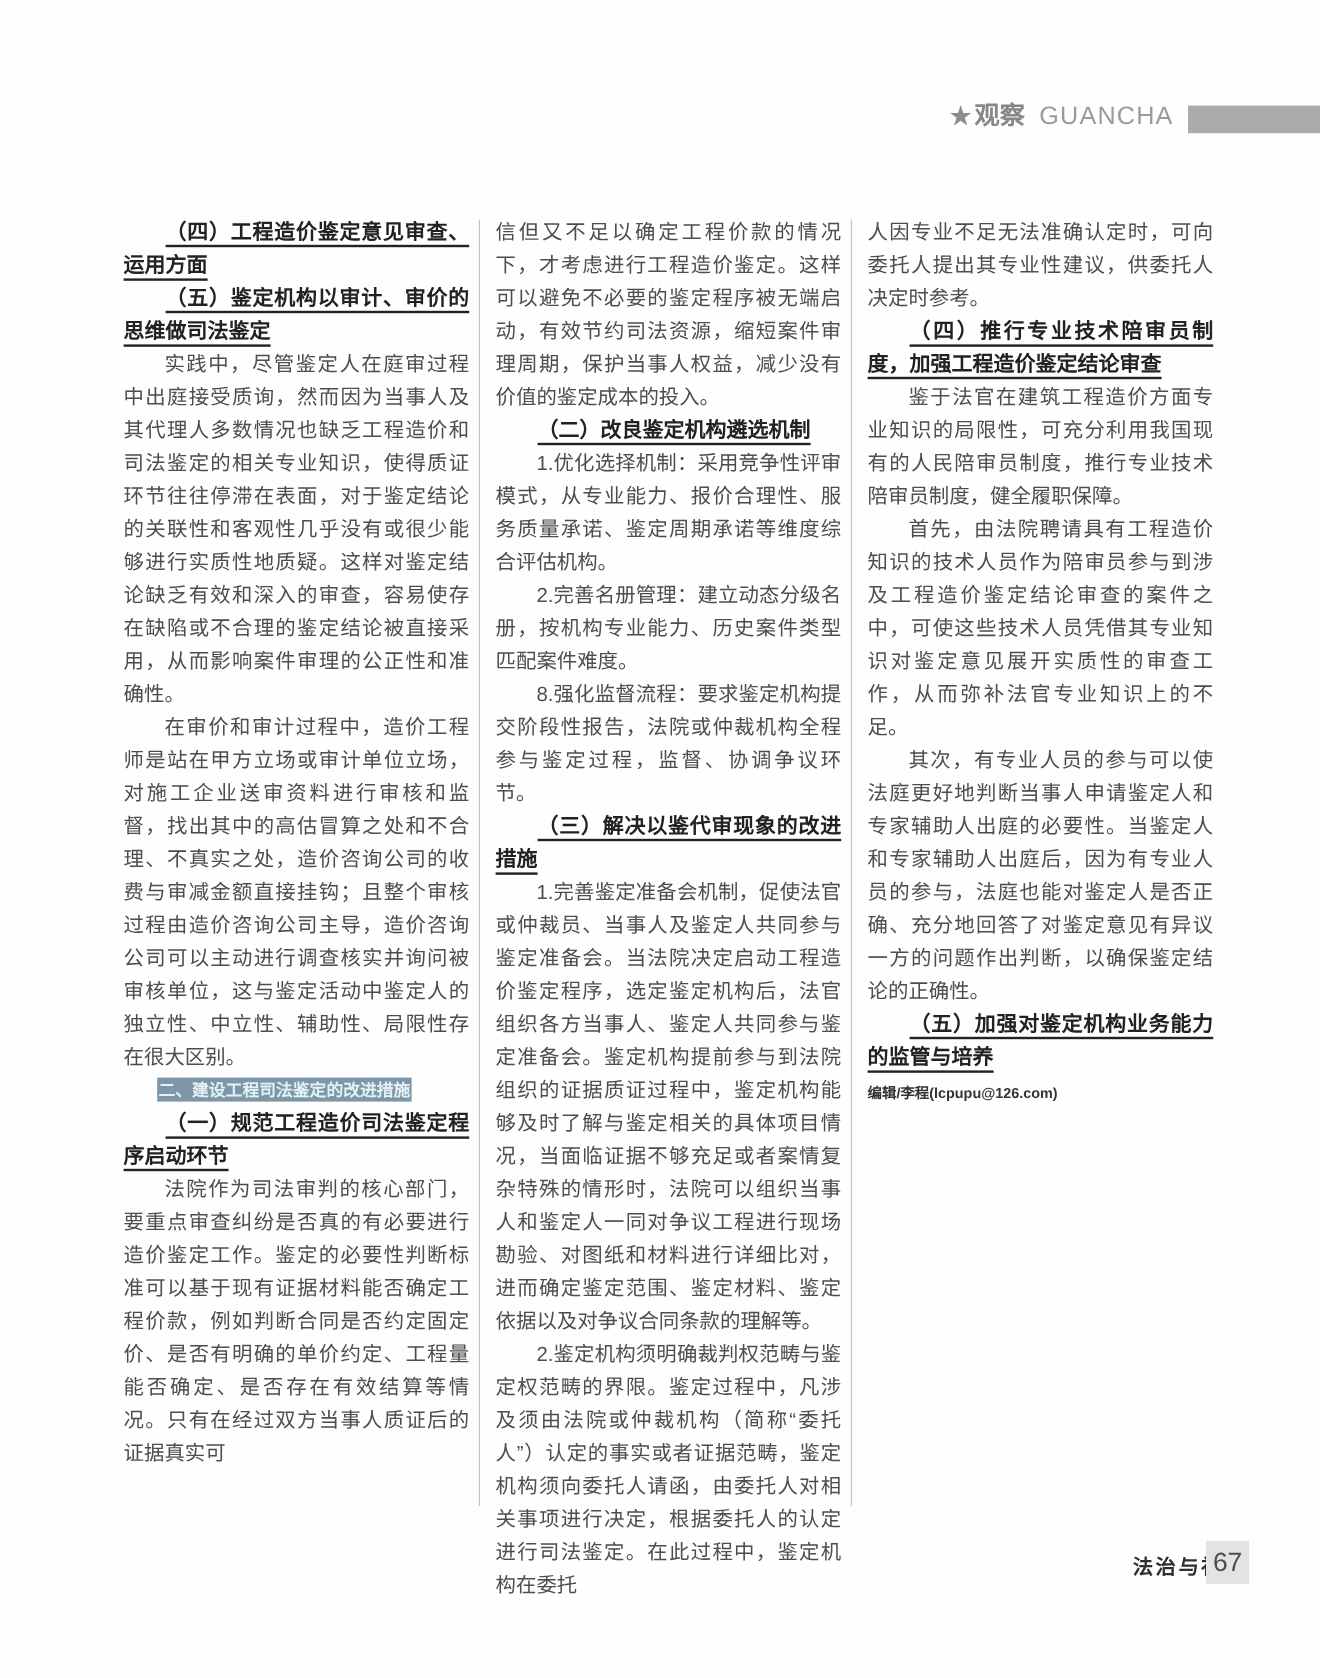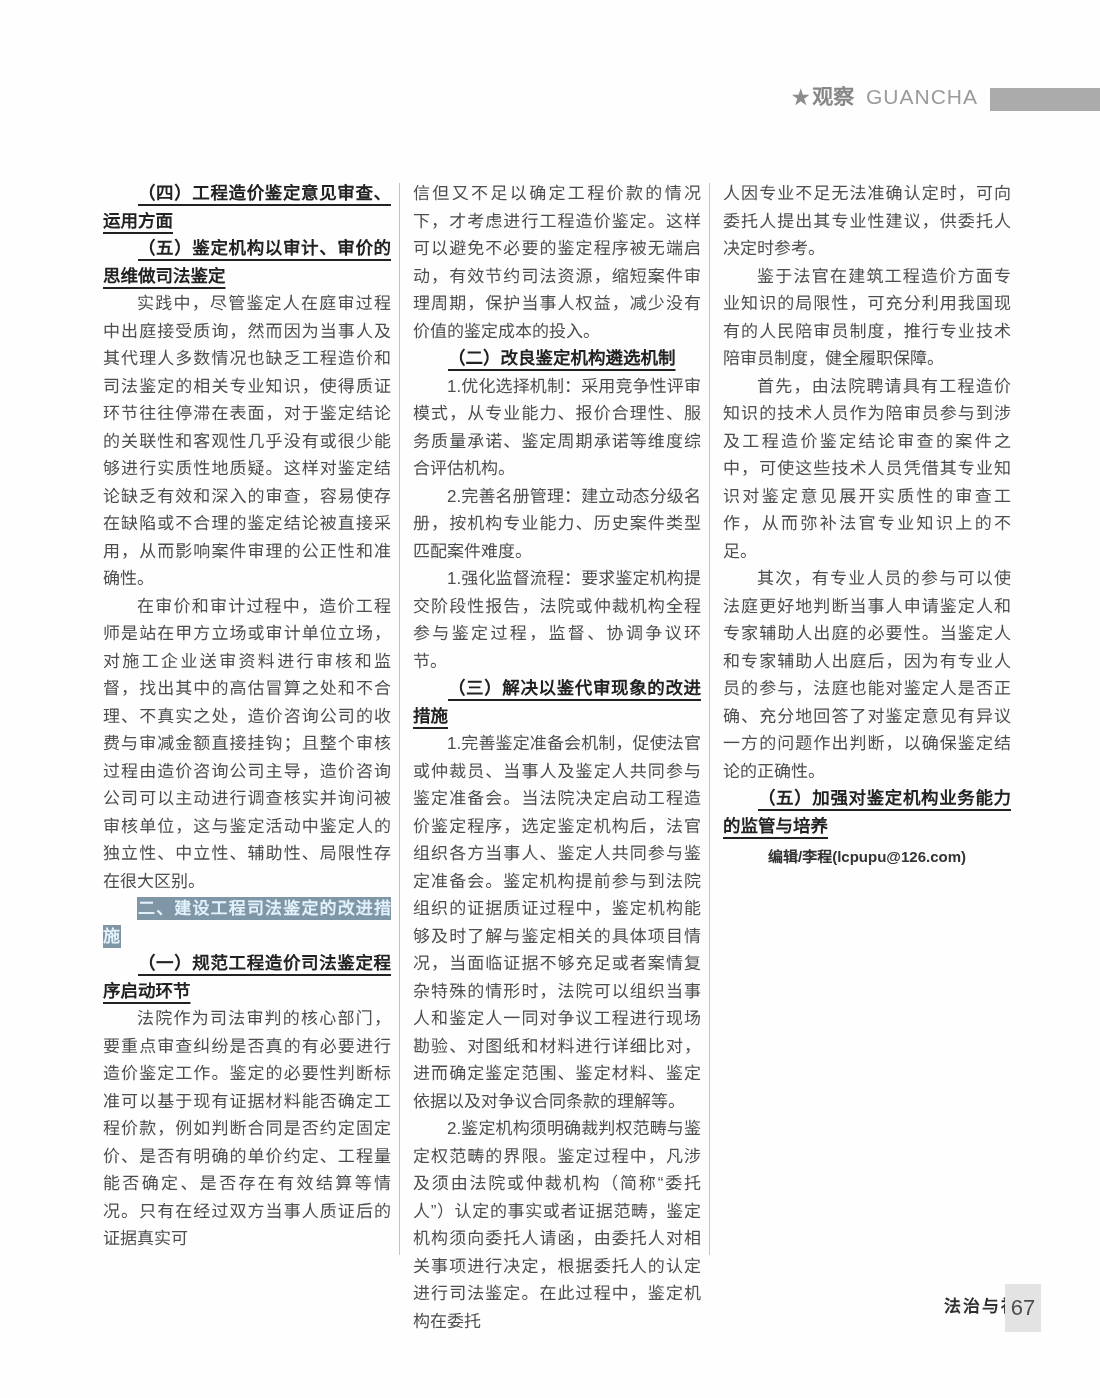--- a/index.html
+++ b/index.html
@@ -43,37 +43,37 @@
   .blk.cont{text-indent:0;}
   .blk.heading{
     text-indent:2em;font-weight:bold;color:#222222;font-size:17.5px;
   }
   .blk.heading .txt{
     text-decoration:underline;
     text-underline-offset:5px;
     text-decoration-thickness:1.5px;
   }
   .blk.section{
-    text-indent:2em;font-weight:bold;font-size:17px;
+    text-indent:2em;font-weight:bold;font-size:14px;
   }
   .blk.section .txt{
     background:#7e96a6;color:#e3f2fa;padding:2px 1px;
   }
   .blk.editor{
-    text-align:center;font-size:15px;font-weight:bold;color:#333333;margin-top:3px;
+    text-align:left;font-size:12px;font-weight:bold;color:#333333;margin-top:3px;
     text-indent:0;
   }
 
   
   .footer-journal{
     position:absolute;top:1292px;left:897px;
     font-size:17px;font-weight:bold;color:#2f2f2f;letter-spacing:2px;margin-left:47px;
   }
   .footer-pageno{
-    position:absolute;top:1284px;left:1005px;width:36px;height:48px;
+    position:absolute;top:1284px;left:1005px;width:36px;height:36px;
     background:#e3e3e3;color:#4d4d4d;font-size:22px;
     display:flex;align-items:center;justify-content:center;
   }
 </style>
 </head>
 <body>
 
 <div class="page">
 
   <div class="header-title">
@@ -91,28 +91,29 @@
         <p class="blk section"><span class="txt">二、建设工程司法鉴定的改进措施</span></p>
         <p class="blk heading"><span class="txt">（一）规范工程造价司法鉴定程序启动环节</span></p>
         <p class="blk para"><span class="txt">法院作为司法审判的核心部门，要重点审查纠纷是否真的有必要进行造价鉴定工作。鉴定的必要性判断标准可以基于现有证据材料能否确定工程价款，例如判断合同是否约定固定价、是否有明确的单价约定、工程量能否确定、是否存在有效结算等情况。只有在经过双方当事人质证后的证据真实可</span></p>
       </section>
     <div class="rule rule-1"></div>
     <section class="col col-2">
         <p class="blk cont"><span class="txt">信但又不足以确定工程价款的情况下，才考虑进行工程造价鉴定。这样可以避免不必要的鉴定程序被无端启动，有效节约司法资源，缩短案件审理周期，保护当事人权益，减少没有价值的鉴定成本的投入。</span></p>
         <p class="blk heading"><span class="txt">（二）改良鉴定机构遴选机制</span></p>
         <p class="blk para"><span class="txt">1.优化选择机制：采用竞争性评审模式，从专业能力、报价合理性、服务质量承诺、鉴定周期承诺等维度综合评估机构。</span></p>
         <p class="blk para"><span class="txt">2.完善名册管理：建立动态分级名册，按机构专业能力、历史案件类型匹配案件难度。</span></p>
-        <p class="blk para"><span class="txt">1.强化监督流程：要求鉴定机构提交阶段性报告，法院或仲裁机构全程参与鉴定过程，监督、协调争议环节。</span></p>
+        <p class="blk para"><span class="txt">8.强化监督流程：要求鉴定机构提交阶段性报告，法院或仲裁机构全程参与鉴定过程，监督、协调争议环节。</span></p>
         <p class="blk heading"><span class="txt">（三）解决以鉴代审现象的改进措施</span></p>
         <p class="blk para"><span class="txt">1.完善鉴定准备会机制，促使法官或仲裁员、当事人及鉴定人共同参与鉴定准备会。当法院决定启动工程造价鉴定程序，选定鉴定机构后，法官组织各方当事人、鉴定人共同参与鉴定准备会。鉴定机构提前参与到法院组织的证据质证过程中，鉴定机构能够及时了解与鉴定相关的具体项目情况，当面临证据不够充足或者案情复杂特殊的情形时，法院可以组织当事人和鉴定人一同对争议工程进行现场勘验、对图纸和材料进行详细比对，进而确定鉴定范围、鉴定材料、鉴定依据以及对争议合同条款的理解等。</span></p>
         <p class="blk para"><span class="txt">2.鉴定机构须明确裁判权范畴与鉴定权范畴的界限。鉴定过程中，凡涉及须由法院或仲裁机构（简称“委托人”）认定的事实或者证据范畴，鉴定机构须向委托人请函，由委托人对相关事项进行决定，根据委托人的认定进行司法鉴定。在此过程中，鉴定机构在委托</span></p>
       </section>
     <div class="rule rule-2"></div>
     <section class="col col-3">
         <p class="blk cont"><span class="txt">人因专业不足无法准确认定时，可向委托人提出其专业性建议，供委托人决定时参考。</span></p>
+        <p class="blk heading"><span class="txt">（四）推行专业技术陪审员制度，加强工程造价鉴定结论审查</span></p>
         <p class="blk para"><span class="txt">鉴于法官在建筑工程造价方面专业知识的局限性，可充分利用我国现有的人民陪审员制度，推行专业技术陪审员制度，健全履职保障。</span></p>
         <p class="blk para"><span class="txt">首先，由法院聘请具有工程造价知识的技术人员作为陪审员参与到涉及工程造价鉴定结论审查的案件之中，可使这些技术人员凭借其专业知识对鉴定意见展开实质性的审查工作，从而弥补法官专业知识上的不足。</span></p>
         <p class="blk para"><span class="txt">其次，有专业人员的参与可以使法庭更好地判断当事人申请鉴定人和专家辅助人出庭的必要性。当鉴定人和专家辅助人出庭后，因为有专业人员的参与，法庭也能对鉴定人是否正确、充分地回答了对鉴定意见有异议一方的问题作出判断，以确保鉴定结论的正确性。</span></p>
         <p class="blk heading"><span class="txt">（五）加强对鉴定机构业务能力的监管与培养</span></p>
         <p class="blk editor"><span class="txt">编辑/李程(lcpupu@126.com)</span></p>
       </section>
   </main>
 
   <span class="footer-journal">法治与社会</span>
   <span class="footer-pageno">67</span>

